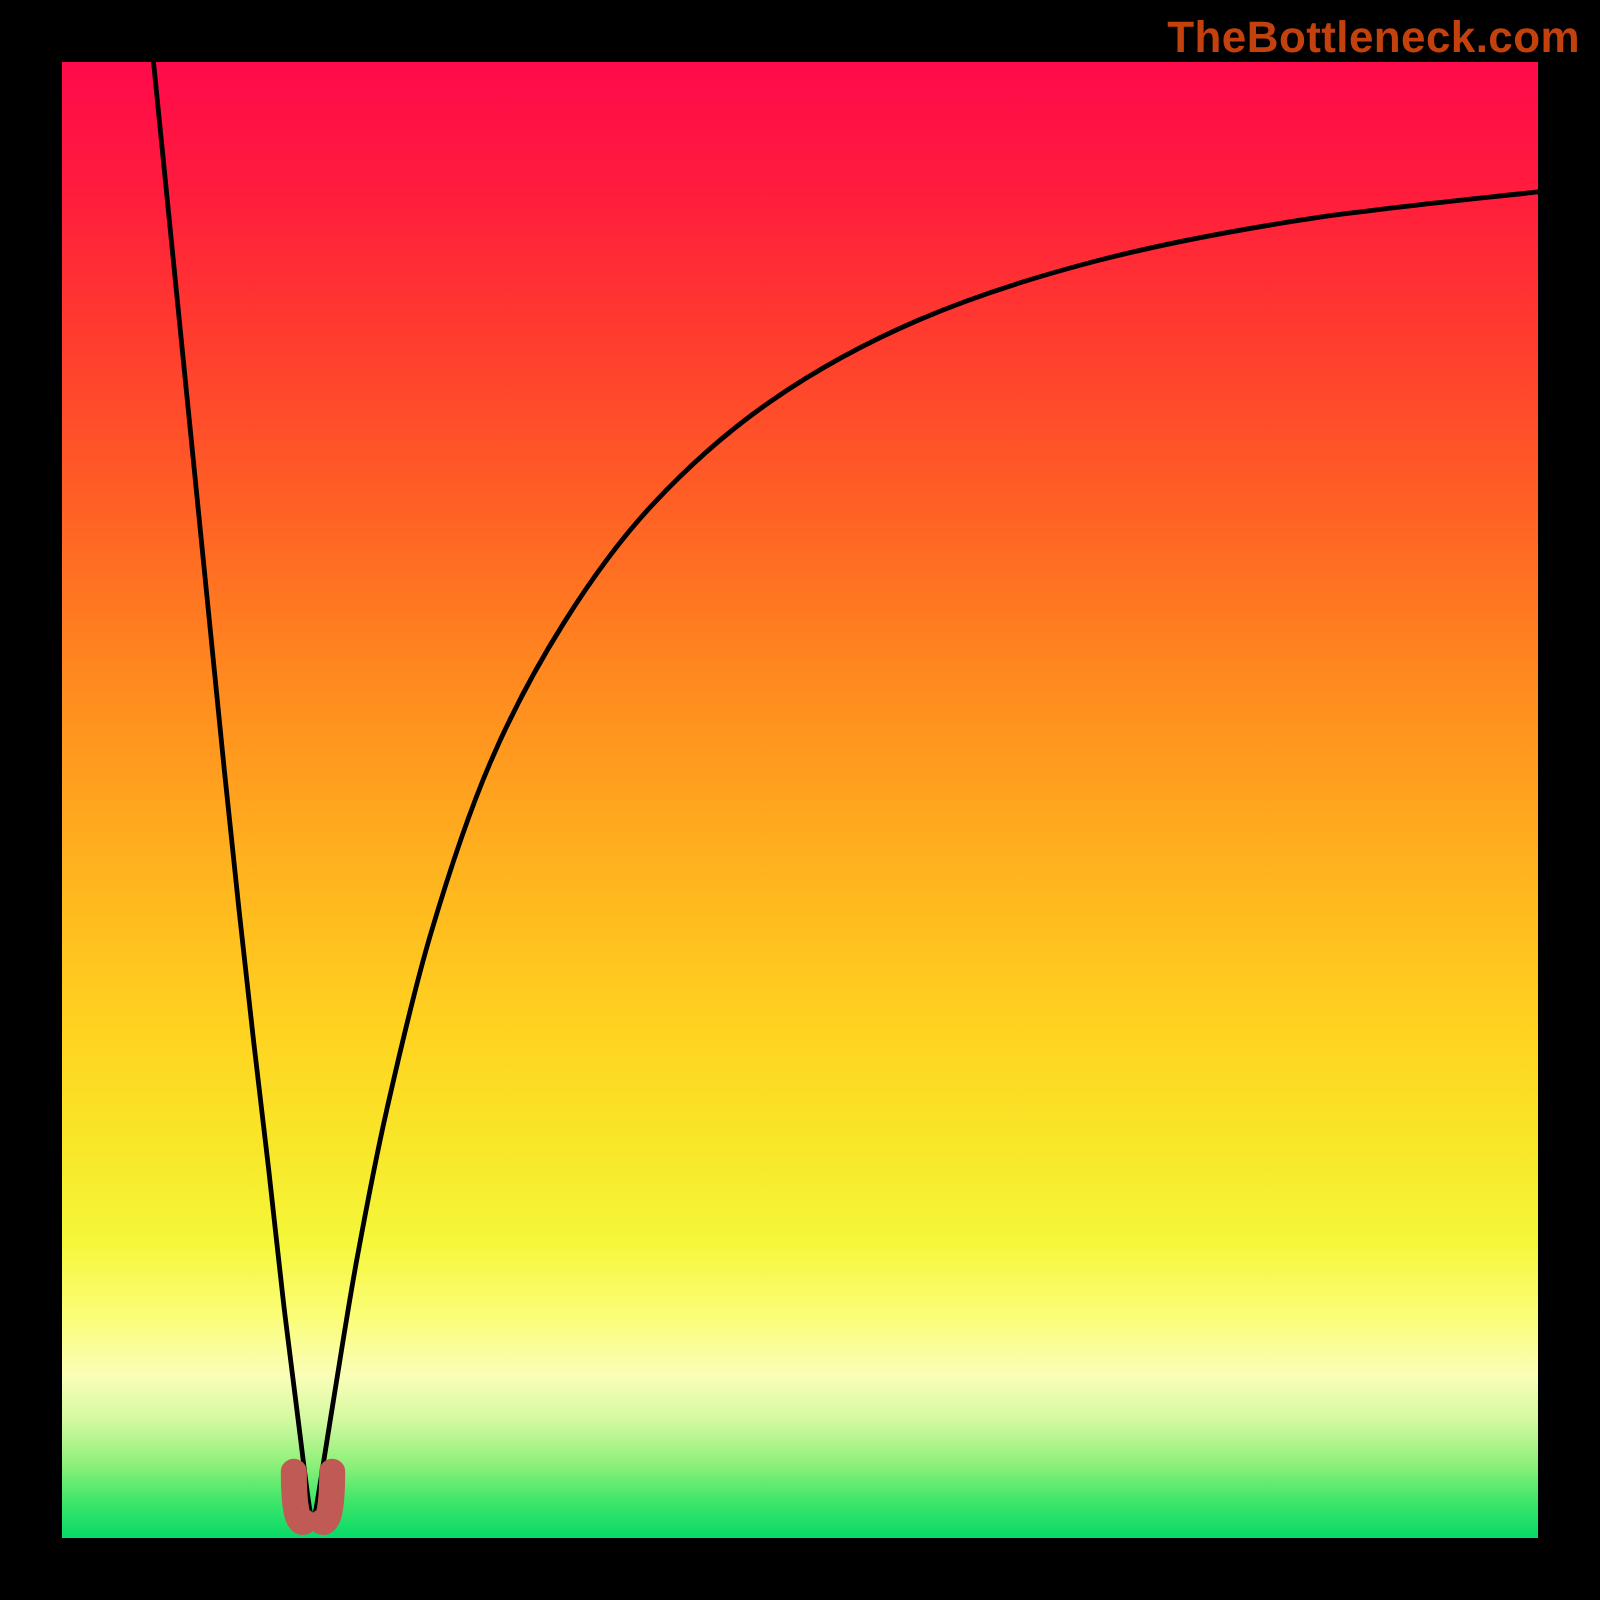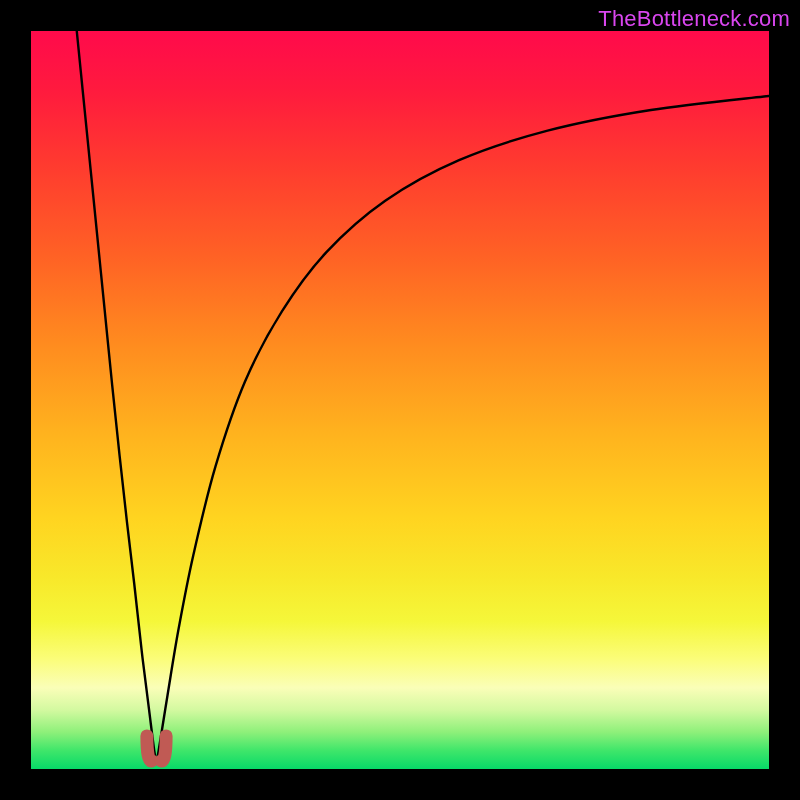--- a/index.html
+++ b/index.html
@@ -17,22 +17,22 @@
     top: 31px;
     width: 738px;
     height: 738px;
     background: #ffffff;
   }
   .watermark {
     position: absolute;
     top: 6px;
     right: 10px;
     font-size: 22px;
-    font-weight: 400;
-    color: #d946ef;
+    font-weight: 700;
+    color: #c2410c;
     letter-spacing: 0.2px;
     user-select: none;
   }
   svg {
     display: block;
     position: absolute;
     left: 0;
     top: 0;
   }
 </style>

